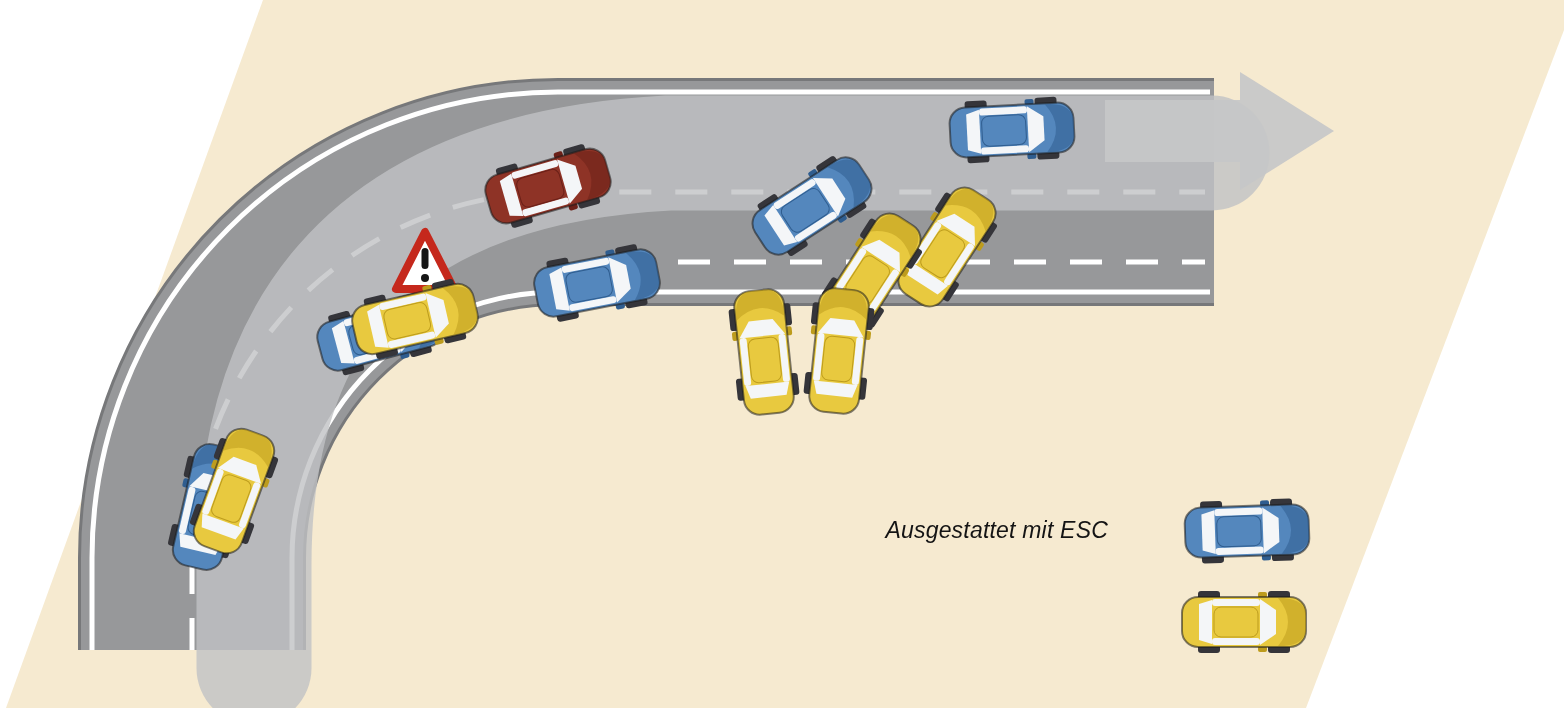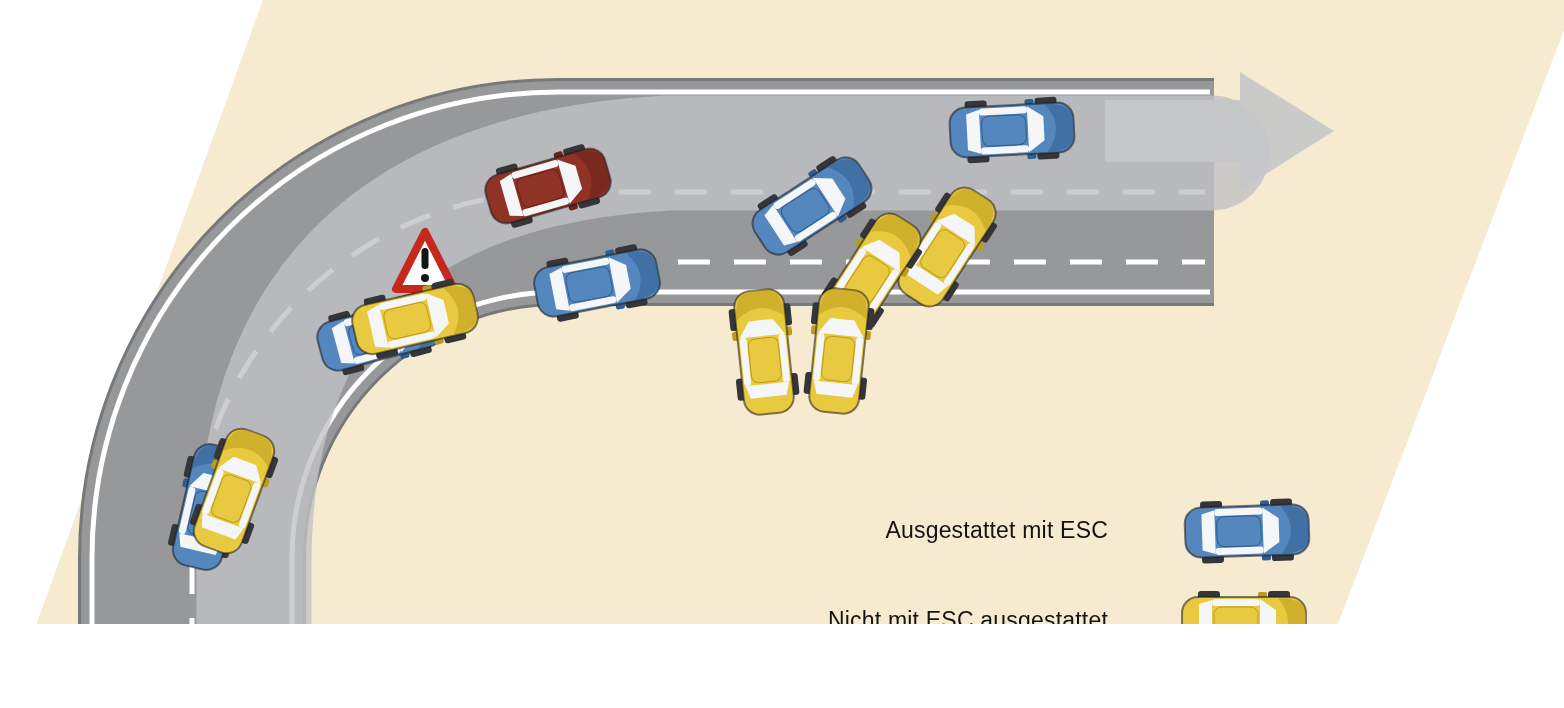--- a/index.html
+++ b/index.html
@@ -1,22 +1,23 @@
 <!DOCTYPE html>
 <html><head>
 <meta charset="utf-8">
 <style>
   html, body { margin: 0; padding: 0; background: #ffffff; }
   .stage {
     position: relative;
     width: 1564px;
-    height: 624px;
+    height: 708px;
     overflow: hidden;
     background: #ffffff;
     font-family: "Liberation Sans", sans-serif;
+    font-style: italic;
   }
   .beige-panel {
     position: absolute;
     inset: 0;
     clip-path: polygon(263px 0px, 1564px 0px, 1564px 30px, 1306px 708px, 6px 708px);
     background: #f6ead0;
   }
   svg.diagram {
     position: absolute;
     left: 0; top: 0;
@@ -276,15 +277,14 @@
           <path d="M 16 -23 L 32 -12 L 32 12 L 16 23 Z" fill="#f4f6f8"></path>
           <path d="M -45 -18 L -32 -22 L -32 22 L -45 18 Z" fill="#f4f6f8"></path>
           <rect x="-32" y="-23" width="48" height="7" rx="3" fill="#f4f6f8"></rect>
           <rect x="-32" y="16" width="48" height="7" rx="3" fill="#f4f6f8"></rect>
           <rect x="-30" y="-15" width="44" height="30" rx="7" fill="#e8c93f" stroke="#bd9c1d" stroke-width="1"></rect>
         </g>
       </g>
   </svg>
 
   <div class="legend-label esc">Ausgestattet mit ESC</div>
-  <div class="legend-label noesc">Nicht mit ESC ausgestattet</div>
 
 </div>
 
 </body></html>

